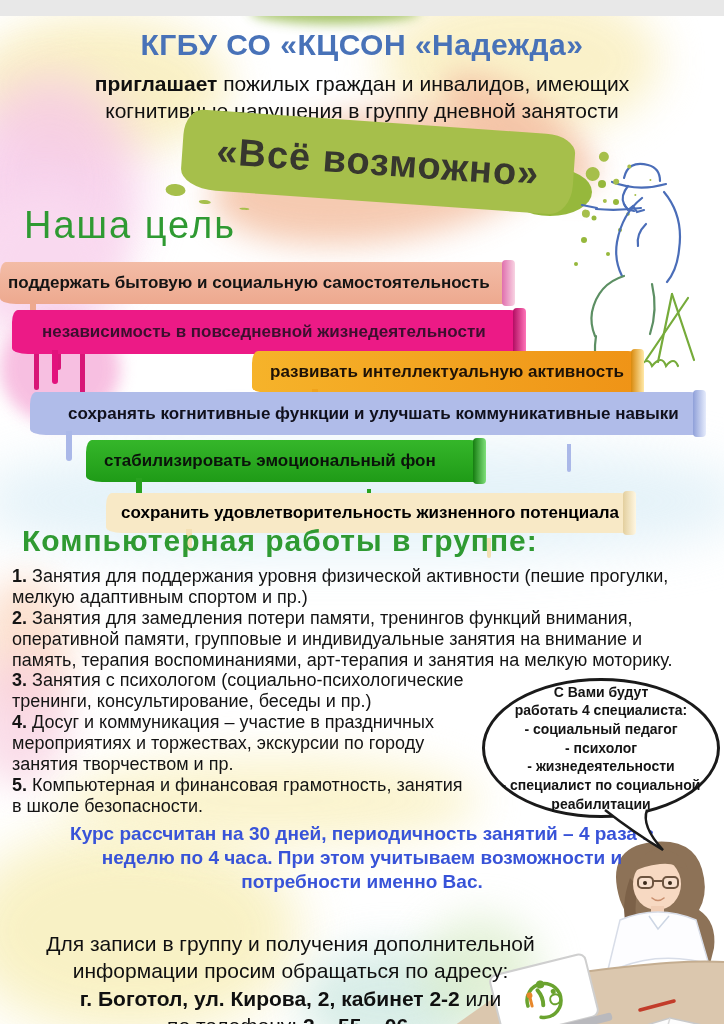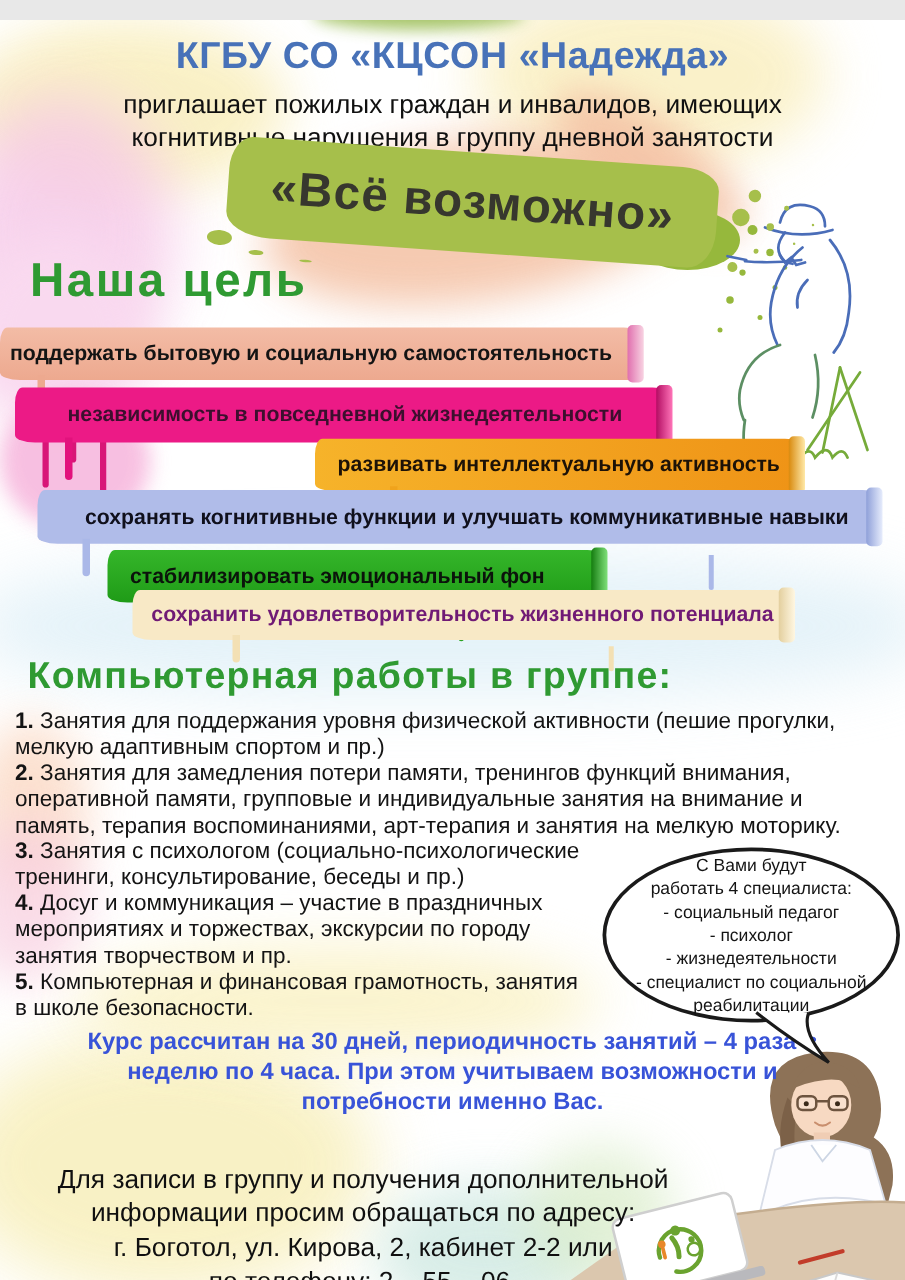--- a/index.html
+++ b/index.html
@@ -28,77 +28,77 @@
   .ldrip{position:absolute;width:5px;background:#d81677;border-radius:0 0 5px 5px;}
   .d1{left:34px;top:330px;height:44px}
   .d2{left:56px;top:326px;height:28px}
   .d3{left:80px;top:332px;height:62px}
 
   
   .org-title{position:absolute;left:0;top:12px;width:724px;text-align:center;
     font-size:30px;font-weight:bold;color:#4872b8;letter-spacing:.5px}
   .invite{position:absolute;left:32px;top:54px;width:660px;text-align:center;
     font-size:21px;line-height:1.3;color:#101010}
-  .bold{font-weight:normal}
+  .bold{font-weight:bold}
 
   .banner{position:absolute;left:182px;top:106px;width:392px;height:80px;
     background:#a6bf4b;transform:rotate(4deg);
     border-radius:18px 30px 22px 36px / 26px 18px 30px 20px;z-index:2}
   .banner::before{content:"";position:absolute;right:-26px;top:30px;width:14px;height:14px;
     border-radius:50%;background:#a6bf4b;
     box-shadow:10px -18px 0 -2px #a6bf4b,24px 6px 0 -4px #a6bf4b,36px -10px 0 -5px #a6bf4b,
       14px 26px 0 -5px #a6bf4b,-4px 40px 0 -3px #a6bf4b,44px 18px 0 -6px #a6bf4b,58px 2px 0 -6px #a6bf4b}
   .banner::after{content:"";position:absolute;left:-14px;bottom:-8px;width:20px;height:12px;
     border-radius:50%;background:#a6bf4b;
     box-shadow:30px 10px 0 -4px #a6bf4b,70px 14px 0 -5px #a6bf4b,120px 12px 0 -6px #a6bf4b}
   .banner-text{display:block;width:100%;text-align:center;line-height:80px;
     font-size:38px;font-weight:bold;color:#37372e;letter-spacing:1px}
 
-  .goal-heading{position:absolute;left:24px;top:188px;font-size:38px;font-weight:bold;
+  .goal-heading{position:absolute;left:24px;top:188px;font-size:38px;font-weight:normal;
     color:#2f9a32;letter-spacing:2px;z-index:3}
 
   
   .ribbon{position:absolute;display:flex;align-items:center;z-index:2;
     font-weight:bold;font-size:17px;
     border-radius:6px 14px 8px 16px / 12px 8px 14px 6px}
   .ribbon::after{content:"";position:absolute;right:-2px;top:-5%;width:13px;height:110%;border-radius:4px}
   .ribbon::before{content:"";position:absolute;width:6px;border-radius:0 0 5px 5px}
   .rlabel{position:relative;z-index:1;display:block;width:100%}
   .r1{left:0;top:246px;width:505px;height:42px;background:linear-gradient(#f3bca6,#eda98f);color:#141414;padding-left:8px}
   .r1::after{background:linear-gradient(90deg,#e06fae,#f8d3e2)}
   .r1::before{left:30px;bottom:-18px;height:22px;background:#eda98f;box-shadow:70px 10px 0 -1px #eda98f}
-  .r2{left:12px;top:294px;width:482px;height:44px;background:#ec1a86;color:#3c0f2e;padding-left:42px}
+  .r2{left:12px;top:294px;width:482px;height:44px;background:#ec1a86;color:#3c0f2e;padding-left:30px}
   .r2::after{background:linear-gradient(90deg,#b30d63,#ff74b8)}
   .r2::before{left:40px;bottom:-30px;height:34px;background:#e2127d;box-shadow:330px 14px 0 -1px #e2127d}
   .r3{left:252px;top:335px;width:390px;height:42px;background:linear-gradient(90deg,#f6b32a,#ef9316);color:#1d1207;justify-content:center}
   .r3::after{background:linear-gradient(90deg,#d98a0e,#ffe9a8)}
   .r3::before{left:60px;bottom:-16px;height:20px;background:#f0a31c;box-shadow:180px 8px 0 -1px #f0a31c}
   .r4{left:30px;top:376px;width:636px;height:43px;background:#b0bce9;color:#10101c;padding-left:38px}
   .r4::after{background:linear-gradient(90deg,#8fa0d9,#e6ecfc)}
   .r4::before{left:36px;bottom:-26px;height:30px;background:#aab8e8;box-shadow:500px 12px 0 -1px #aab8e8}
   .r5{left:86px;top:424px;width:380px;height:42px;background:linear-gradient(#35b62a,#1f9b17);color:#0b130b;padding-left:18px}
   .r5::after{background:linear-gradient(90deg,#157d10,#7fe07a)}
   .r5::before{left:50px;bottom:-22px;height:26px;background:#28a21f;box-shadow:230px 10px 0 -1px #28a21f}
-  .r6{left:106px;top:456px;width:528px;height:40px;background:#f8e9c6;color:#701a75;justify-content:center}
+  .r6{left:106px;top:477px;width:528px;height:40px;background:#f8e9c6;color:#000000;justify-content:center}
   .r6::after{background:linear-gradient(90deg,#e3cf9e,#fff7e2)}
   .r6::before{left:80px;bottom:-18px;height:22px;background:#f3e0b4;box-shadow:300px 8px 0 -1px #f3e0b4}
 
   
   .dir-heading{position:absolute;left:22px;top:508px;font-size:30px;font-weight:bold;
     color:#2f9a32;letter-spacing:1px;z-index:3}
   .dir-list{position:absolute;left:12px;top:550px;width:695px;font-size:18px;line-height:1.16;z-index:3}
   .dir-list p{margin:0;width:680px}
   .dir-list p.narrow{width:460px}
   .dir-num{font-weight:bold}
 
   
   .bubble{position:absolute;left:482px;top:662px;width:238px;height:140px;background:#fff;
     border:3px solid #1a1a1a;border-radius:50%;z-index:4;
     display:flex;flex-direction:column;justify-content:center;align-items:center;
-    font-size:14px;font-weight:normal;line-height:1.33;text-align:center;box-sizing:border-box}
+    font-size:14px;font-weight:bold;line-height:1.33;text-align:center;box-sizing:border-box}
   .bubble span{display:block}
   .bubble-tail{position:absolute;left:575px;top:792px;z-index:5}
 
   
   .course{position:absolute;left:52px;top:806px;width:620px;text-align:center;
     font-size:19px;font-weight:bold;color:#3853d8;line-height:1.27;z-index:3}
   .transport{position:absolute;left:42px;top:878px;width:640px;text-align:center;
     font-size:19px;font-weight:bold;color:#8f1a90;line-height:1.27;z-index:3}
   .contact{position:absolute;left:18px;top:914px;width:545px;text-align:center;
     font-size:21px;color:#101010;line-height:1.3;z-index:3}

